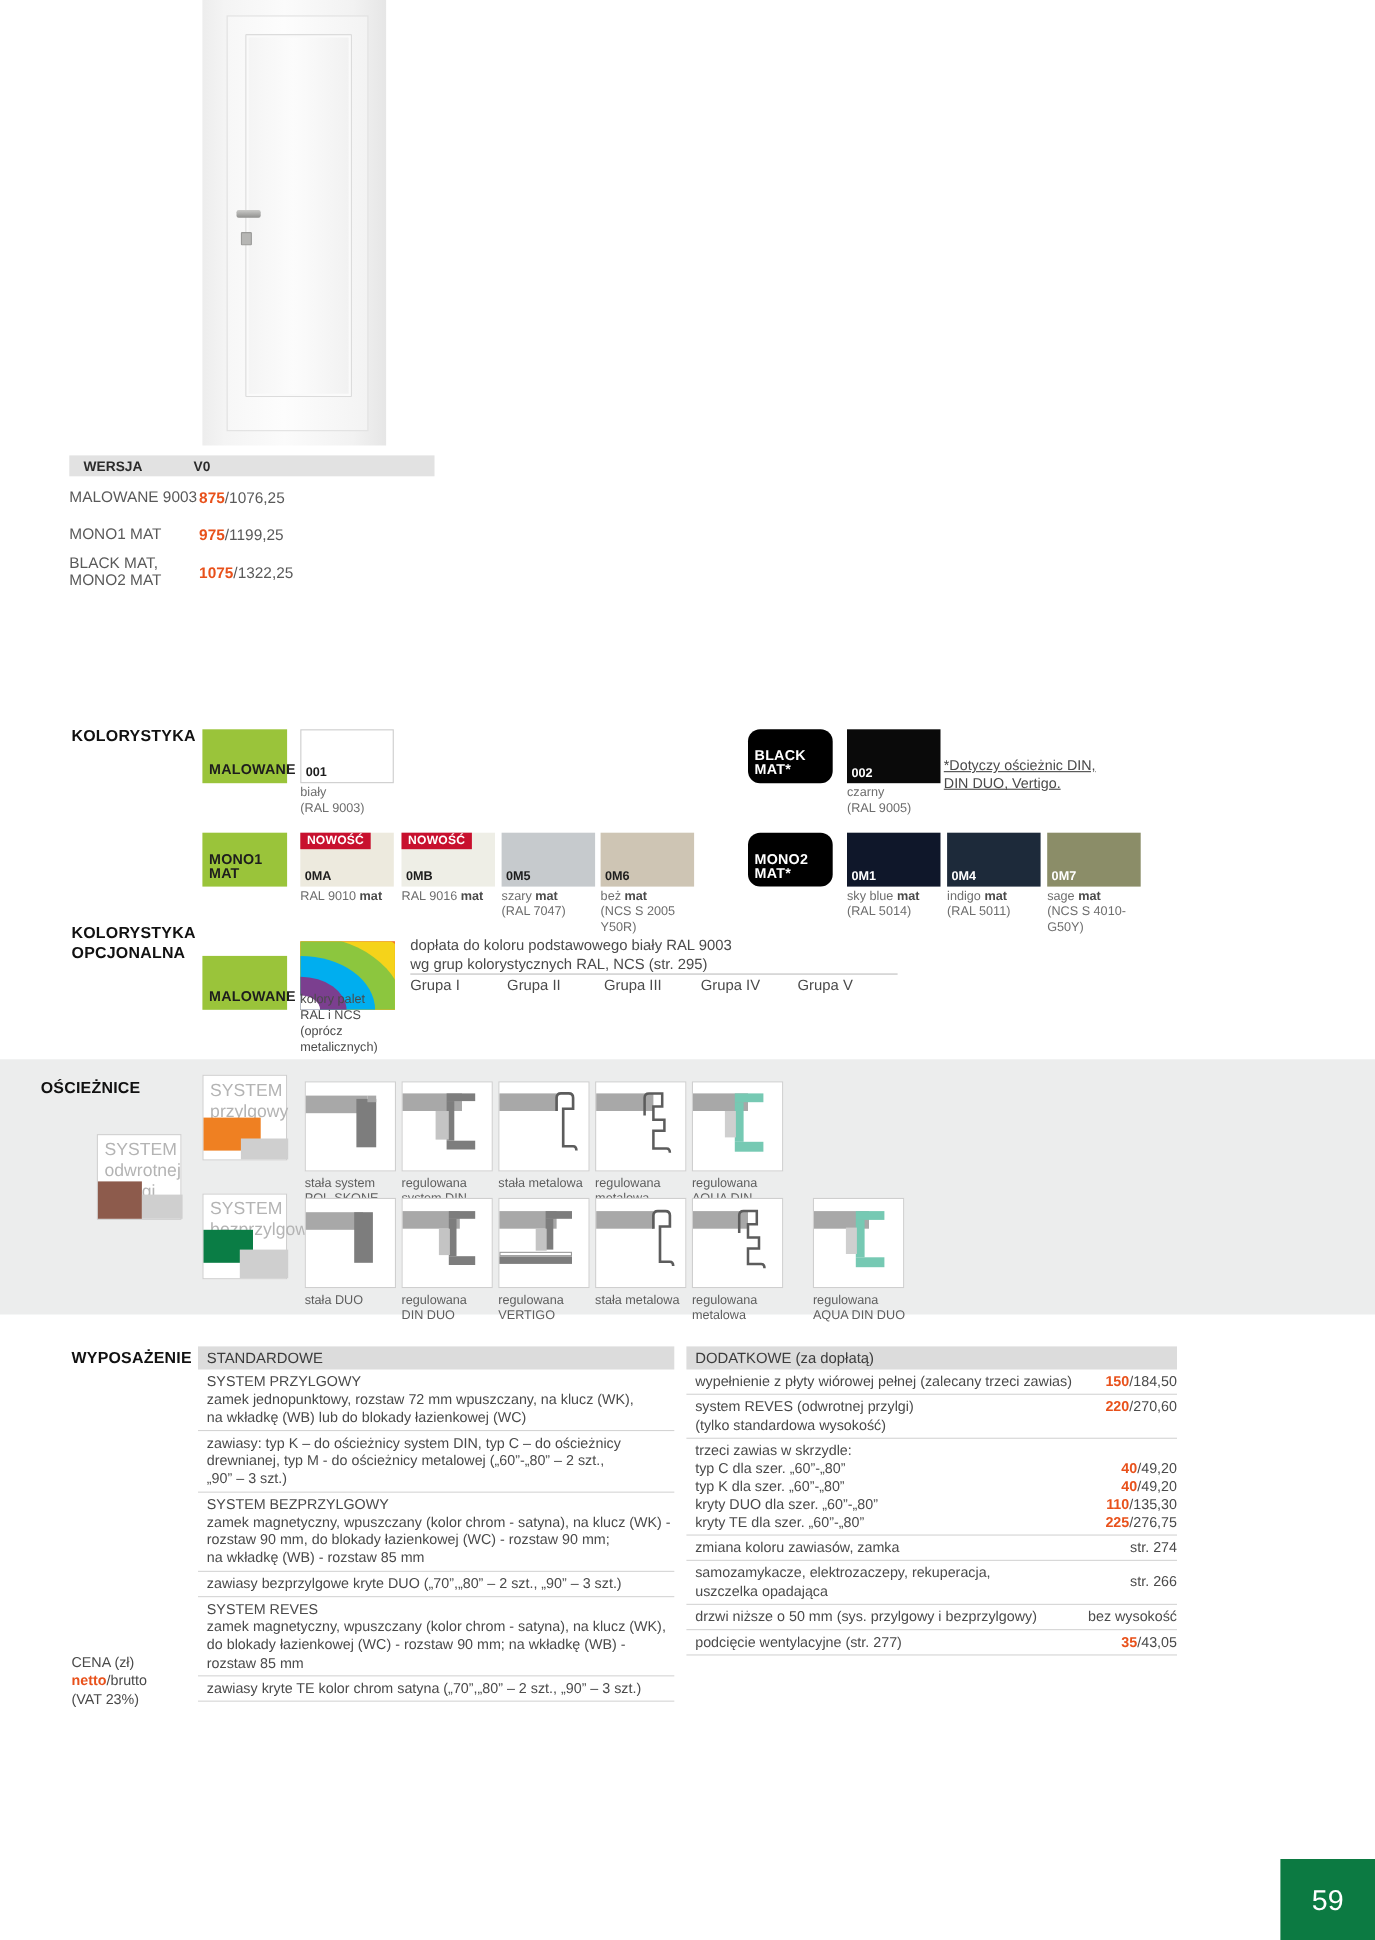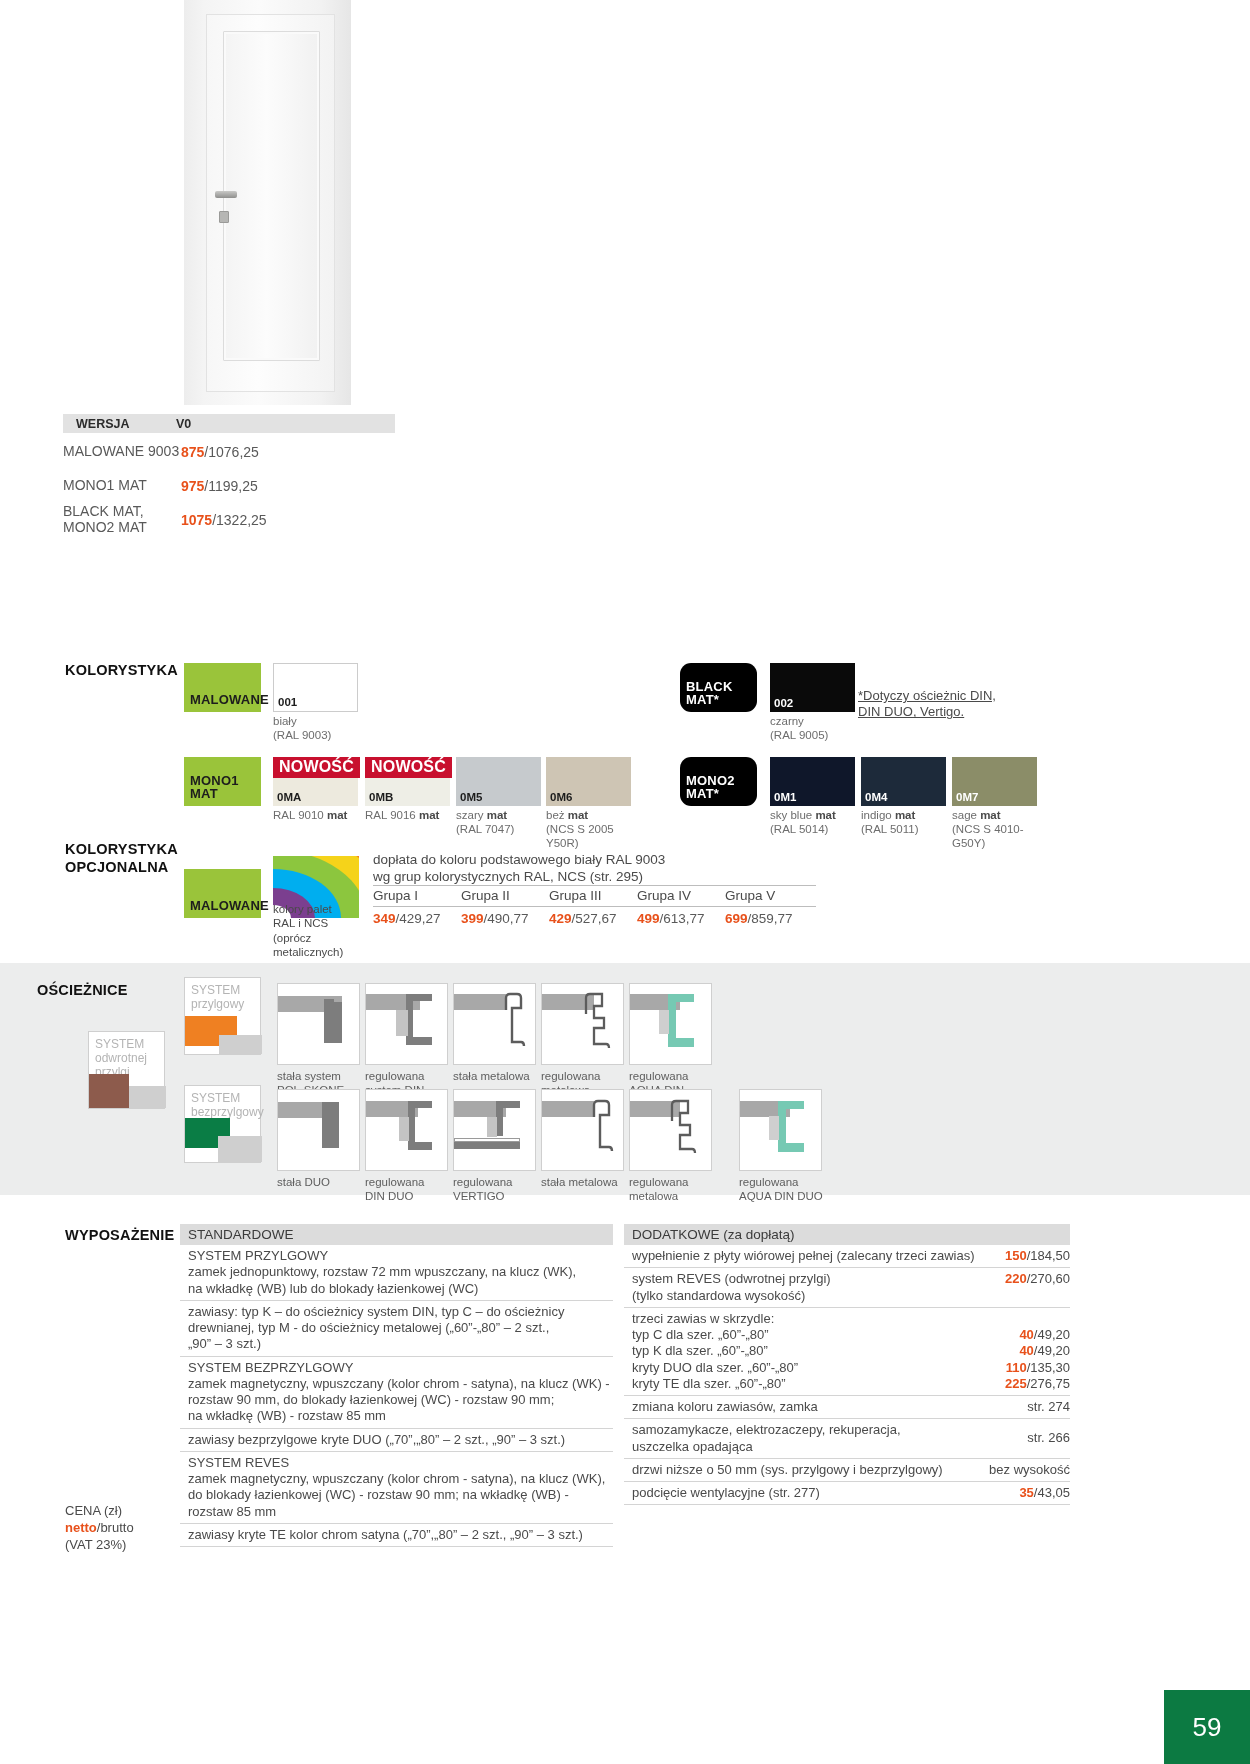--- a/index.html
+++ b/index.html
@@ -48,38 +48,38 @@
     line-height:1.05; letter-spacing:.2px; }
   .catbox.green { background:#9ac43a; } .catbox.green span { color:#1d1d1d; }
   .catbox.black { background:#000;border-radius:11px; } .catbox.black span { color:#fff; }
 
   .sw { position:absolute; width:85px; }
   .sw .chip { position:relative; width:85px; height:49px; }
   .sw .chip b { position:absolute; left:4px; bottom:3px; font-size:11.5px; font-weight:bold; }
   .sw .cap { margin-top:2px; font-size:11.5px; color:#6d6d6d; line-height:1.22; }
   .sw .cap b { color:#4a4a4a; }
   .nowosc { position:absolute; left:0; top:0; background:#c8102e; color:#fff;
-    font-size:16px; font-weight:bold; padding:1px 6px 2px; letter-spacing:.2px; }
+    font-size:11px; font-weight:bold; padding:1px 6px 2px; letter-spacing:.2px; }
 
   .note { position:absolute; font-size:13px; color:#4a4a4a; line-height:1.25;text-decoration:underline; }
 
   
   .rainbow { position:absolute; width:86px; height:62px; overflow:hidden; }
   .rainbow i { position:absolute; left:0; bottom:0; border-radius:0 100% 0 0; display:block; }
   .rb-cap { position:absolute; font-size:11.5px; color:#4a4a4a; line-height:1.25; }
 
   .grp-intro { position:absolute; font-size:13.5px; color:#4a4a4a; line-height:1.28; }
   .grp-table { position:absolute; width:443px; }
   .grp-hdr { display:flex; border-top:1px solid #bdbdbd; padding-top:2px; }
   .grp-hdr div { width:88px; font-size:13.5px; color:#4a4a4a; }
   .grp-vals { display:flex; border-top:1px solid #bdbdbd; margin-top:3px; padding-top:4px; }
   .grp-vals div { width:88px; font-size:13.5px; color:#595959; }
   .frame-card { position:absolute; width:83px; height:82px; background:#fff; border:1px solid #cfcfcf; }
   .frame-card.ghost { background:#fff; }
-  .fc-title { position:absolute; left:6px; top:5px; font-size:12px; color:#b4b4b4; line-height:1.18; }
+  .fc-title { position:absolute; left:6px; top:5px; font-size:16px; color:#b4b4b4; line-height:1.18; }
   .fc-cap { position:absolute; font-size:11.5px; color:#5e5e5e; line-height:1.2; width:95px; }
   .blk { position:absolute; }
 
   
   .eq-hdr { position:absolute; height:21px; background:#dcdcdc; display:flex; align-items:center;
     padding-left:8px; font-size:13.5px; color:#3b3b3b; }
   .eq-list { position:absolute; }
   .eq-item { border-bottom:1px solid #d4d4d4; padding:3px 0 3px 8px; font-size:13px;
     color:#4a4a4a; line-height:1.25; }
   .eq-item:last-child { border-bottom:1px solid #d4d4d4; }
@@ -227,27 +227,20 @@
   <div class="grp-intro nl" style="left:373px; top:851px;">dopłata do koloru podstawowego biały RAL 9003<br>wg grup kolorystycznych RAL, NCS (str. 295)</div>
 
   <div class="grp-table" style="left:373px; top:885px;">
     <div class="grp-hdr">
       <div>Grupa I</div>
       <div>Grupa II</div>
       <div>Grupa III</div>
       <div>Grupa  IV</div>
       <div>Grupa  V</div>
     </div>
-    <div class="grp-vals">
-      <div><span class="net">349</span><span>/429,27</span></div>
-      <div><span class="net">399</span><span>/490,77</span></div>
-      <div><span class="net">429</span><span>/527,67</span></div>
-      <div><span class="net">499</span><span>/613,77</span></div>
-      <div><span class="net">699</span><span>/859,77</span></div>
-    </div>
   </div>
 
   <div style="position:absolute;left:0;top:963px;width:1250px;height:232px;background:#eceded;"></div>
   <div class="sect-label" style="left:37px; top:982px;">OŚCIEŻNICE</div>
 
   <div class="frame-card ghost" style="left:88px; top:1031px; width:77px; height:78px;">
     <div class="fc-title nl">SYSTEM<br>odwrotnej<br>przylgi</div>
     <div class="blk" style="left:0px; bottom:0px; width:40px; height:34px; background:#8d5b4c;"></div>
     <div class="blk" style="left:40px; bottom:0px; width:37px; height:22px; background:#cfcfcf;"></div>
   </div>

